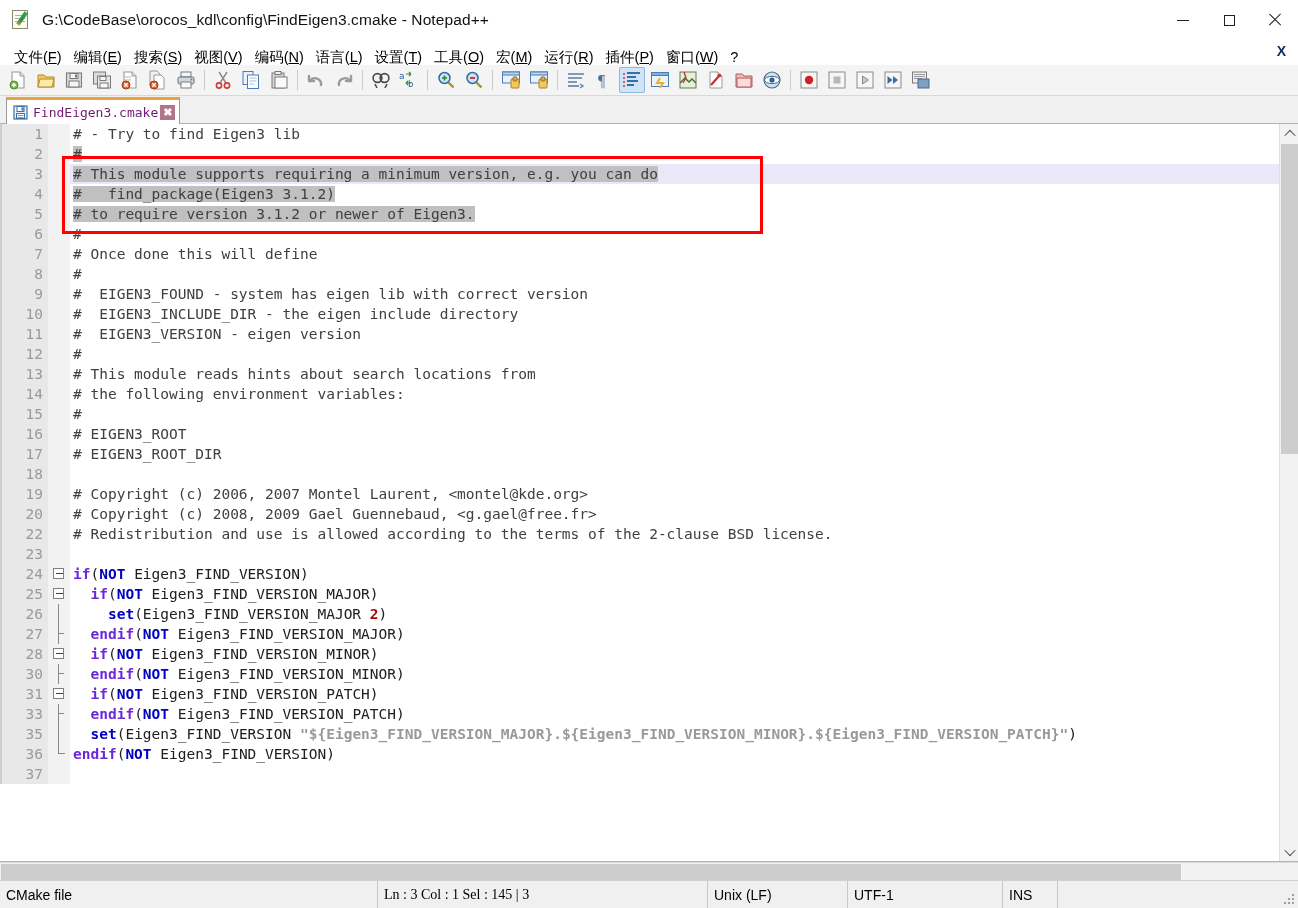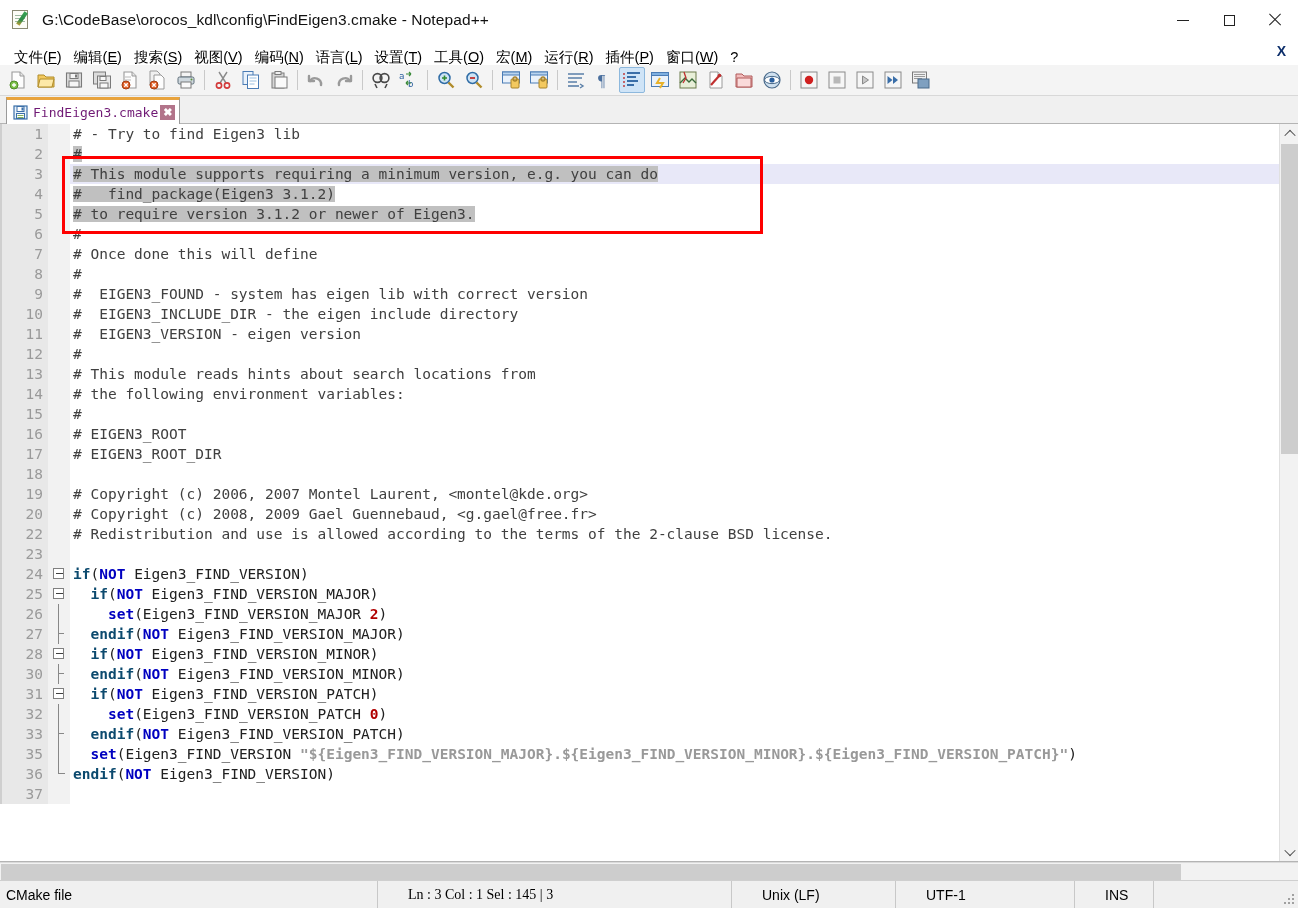--- a/index.html
+++ b/index.html
@@ -186,21 +186,21 @@
   .foldcol .endtick2 {
     position: absolute; left: 10px; top: 9px; width: 7px; height: 1px; background: #888;
   }
   .codetext {
     flex: 1 1 auto; padding-left: 3px; position: relative;
   }
   .row.curline .codetext { background: #e8e8f8; }
 
   
   .cm  { color: #404040; }               
-  .kw  { color: #0c4a6e; font-weight: bold; }  
+  .kw  { color: #6d28d9; font-weight: bold; }  
   .kw2 { color: #0000c0; font-weight: bold; }  
   .num { color: #b00000; font-weight: bold; }  
   .str { color: #999999; font-weight: bold; }  
   .pl  { color: #202020; }                     
   .sel { background: #c0c0c0; }                
 
   
   .redbox {
     position: absolute;
     border: 3px solid #fe0000;
@@ -244,21 +244,20 @@
     background: #cdcdcd;
   }
 
   
   .statusbar {
     height: 28px; flex: 0 0 28px;
     background: #f0f0f0;
     display: flex; align-items: center;
     font-size: 14px; color: #000;
     border-top: 1px solid #cfcfcf;
-    gap: 24px;
   }
   .sb-cell {
     height: 28px; display: flex; align-items: center;
     padding: 0 6px; white-space: nowrap;
     border-right: 1px solid #c8c8c8;
   }
   .sb-cell:last-child { border-right: none; }
   .sb-grip { position: absolute; right: 2px; bottom: 2px; width: 12px; height: 12px; }
   .sb-grip i {
     position: absolute; width: 2px; height: 2px; background: #a0a0a0;
@@ -578,21 +577,20 @@
           <div class="row"><div class="gutter">20</div><div class="foldcol"></div><div class="codetext"><span class="cm"># Copyright (c) 2008, 2009 Gael Guennebaud, &lt;g.gael@free.fr&gt;</span></div></div>
           <div class="row"><div class="gutter">22</div><div class="foldcol"></div><div class="codetext"><span class="cm"># Redistribution and use is allowed according to the terms of the 2-clause BSD license.</span></div></div>
           <div class="row"><div class="gutter">23</div><div class="foldcol"></div><div class="codetext">&nbsp;</div></div>
           <div class="row"><div class="gutter">24</div><div class="foldcol"><span class="box" style="left:5px"></span></div><div class="codetext"><span class="kw">if</span><span class="pl">(</span><span class="kw2">NOT</span><span class="pl"> Eigen3_FIND_VERSION)</span></div></div>
           <div class="row"><div class="gutter">25</div><div class="foldcol"><span class="box" style="left:5px"></span></div><div class="codetext"><span class="pl">  </span><span class="kw">if</span><span class="pl">(</span><span class="kw2">NOT</span><span class="pl"> Eigen3_FIND_VERSION_MAJOR)</span></div></div>
           <div class="row"><div class="gutter">26</div><div class="foldcol"><span class="vline"></span></div><div class="codetext"><span class="pl">    </span><span class="kw2">set</span><span class="pl">(Eigen3_FIND_VERSION_MAJOR </span><span class="num">2</span><span class="pl">)</span></div></div>
           <div class="row"><div class="gutter">27</div><div class="foldcol"><span class="vline"></span><span class="tick"></span></div><div class="codetext"><span class="pl">  </span><span class="kw">endif</span><span class="pl">(</span><span class="kw2">NOT</span><span class="pl"> Eigen3_FIND_VERSION_MAJOR)</span></div></div>
           <div class="row"><div class="gutter">28</div><div class="foldcol"><span class="box" style="left:5px"></span></div><div class="codetext"><span class="pl">  </span><span class="kw">if</span><span class="pl">(</span><span class="kw2">NOT</span><span class="pl"> Eigen3_FIND_VERSION_MINOR)</span></div></div>
           <div class="row"><div class="gutter">30</div><div class="foldcol"><span class="vline"></span><span class="tick"></span></div><div class="codetext"><span class="pl">  </span><span class="kw">endif</span><span class="pl">(</span><span class="kw2">NOT</span><span class="pl"> Eigen3_FIND_VERSION_MINOR)</span></div></div>
           <div class="row"><div class="gutter">31</div><div class="foldcol"><span class="box" style="left:5px"></span></div><div class="codetext"><span class="pl">  </span><span class="kw">if</span><span class="pl">(</span><span class="kw2">NOT</span><span class="pl"> Eigen3_FIND_VERSION_PATCH)</span></div></div>
-          <div class="row"><div class="gutter">32</div><div class="foldcol"><span class="vline"></span></div><div class="codetext"><span class="pl">    </span><span class="kw2">set</span><span class="pl">(Eigen3_FIND_VERSION_PATCH </span><span class="num">0</span><span class="pl">)</span></div></div>
           <div class="row"><div class="gutter">33</div><div class="foldcol"><span class="vline"></span><span class="tick"></span></div><div class="codetext"><span class="pl">  </span><span class="kw">endif</span><span class="pl">(</span><span class="kw2">NOT</span><span class="pl"> Eigen3_FIND_VERSION_PATCH)</span></div></div>
           <div class="row"><div class="gutter">35</div><div class="foldcol"><span class="vline"></span></div><div class="codetext"><span class="pl">  </span><span class="kw2">set</span><span class="pl">(Eigen3_FIND_VERSION </span><span class="str">"${Eigen3_FIND_VERSION_MAJOR}.${Eigen3_FIND_VERSION_MINOR}.${Eigen3_FIND_VERSION_PATCH}"</span><span class="pl">)</span></div></div>
           <div class="row"><div class="gutter">36</div><div class="foldcol"><span class="endtick"></span><span class="endtick2"></span></div><div class="codetext"><span class="kw">endif</span><span class="pl">(</span><span class="kw2">NOT</span><span class="pl"> Eigen3_FIND_VERSION)</span></div></div>
           <div class="row"><div class="gutter">37</div><div class="foldcol"></div><div class="codetext">&nbsp;</div></div>
         </div>
       <div class="redbox" id="redbox" style="left: 62px; top: 32px; width: 701px; height: 78px; border-color: rgb(254, 0, 0);"></div>
     </div>
     <div class="vscroll">
       <div class="vs-arrow up">
           <i></i>

